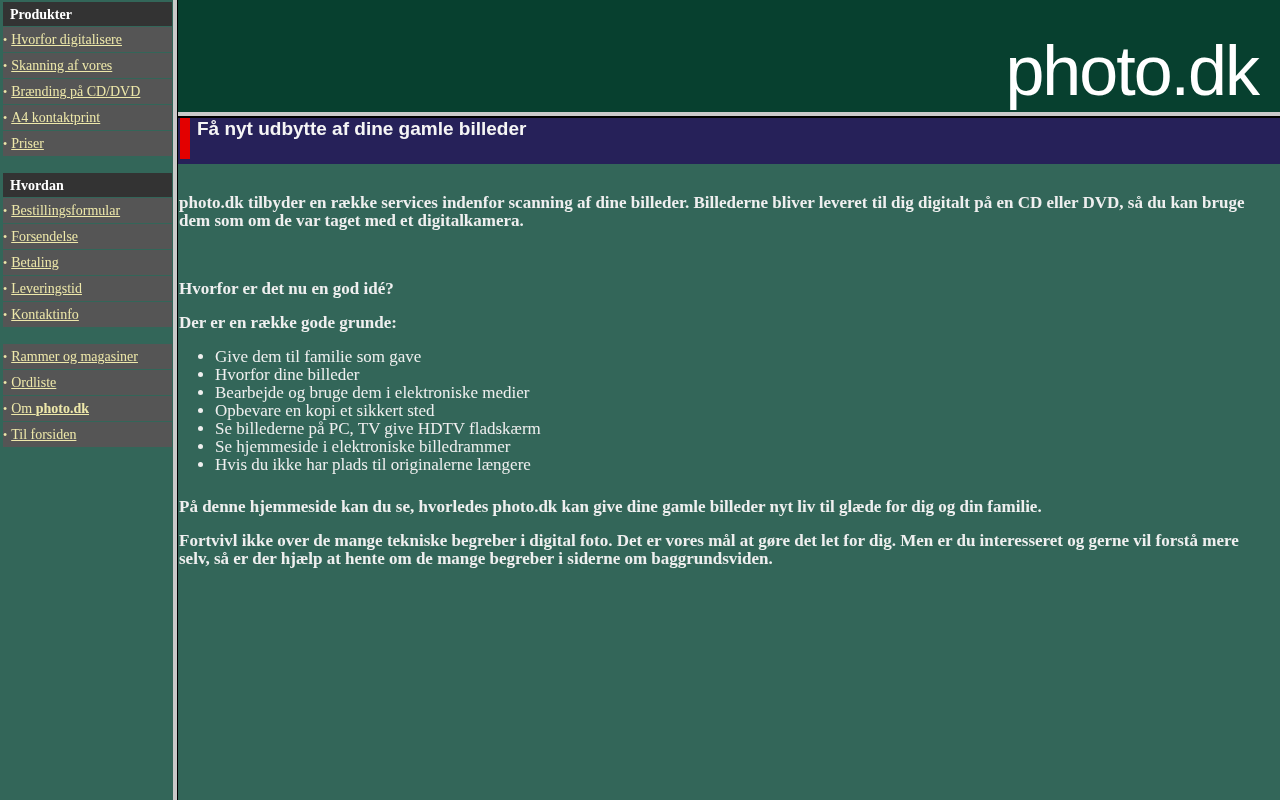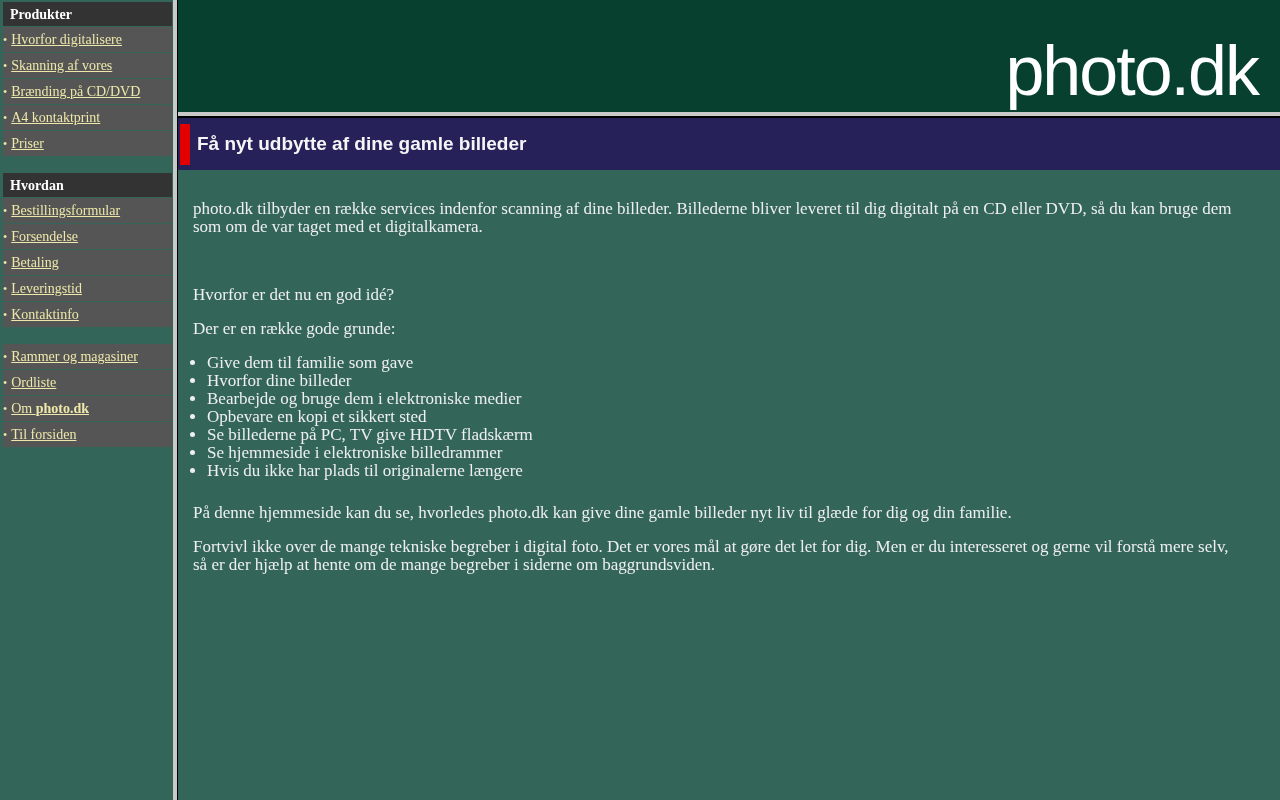--- a/index.html
+++ b/index.html
@@ -83,24 +83,24 @@
     right: 22px;
     bottom: 6px;
     color: #ffffff;
     font-family: "Liberation Sans", "DejaVu Sans", sans-serif;
     font-size: 70px;
     font-weight: normal;
     letter-spacing: -2px;
     line-height: 1;
   }
   .titlebar {
-    height: 52px;
+    height: 46px;
     background: var(--titlebar-navy, #262159);
     display: flex;
-    align-items: center;
+    align-items: flex-start;
   }
   .red-block {
     width: 10px;
     height: 41px;
     margin-left: 2px;
     background: var(--accent-red, #E30000);
     flex: 0 0 auto;
   }
   .page-title {
     color: #F5F5F5;
@@ -110,24 +110,24 @@
     margin-left: 7px;
     letter-spacing: 0px;
   }
 
   .body-text {
     padding: 14px 24px 0 1px;
     color: #EFEFEF;
     font-size: 17px;
     line-height: 18px;
   }
-  .body-text p { margin: 16px 14px; }
+  .body-text p { margin: 16px 0; font-weight: bold; }
   .body-text p.spacer { line-height: 18px; }
   .body-text ul {
-    margin: 10px 0 24px 8px;
+    margin: 10px 0 24px 16px;
     padding-left: 20px;
   }
   .body-text li {
     line-height: 18px;
     list-style: disc;
   }
 </style>
 </head>
 <body>
 

